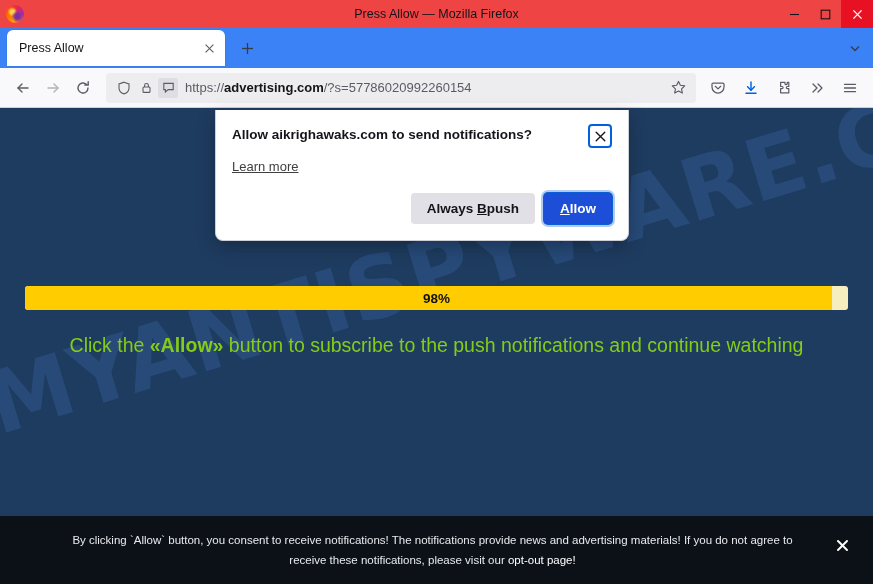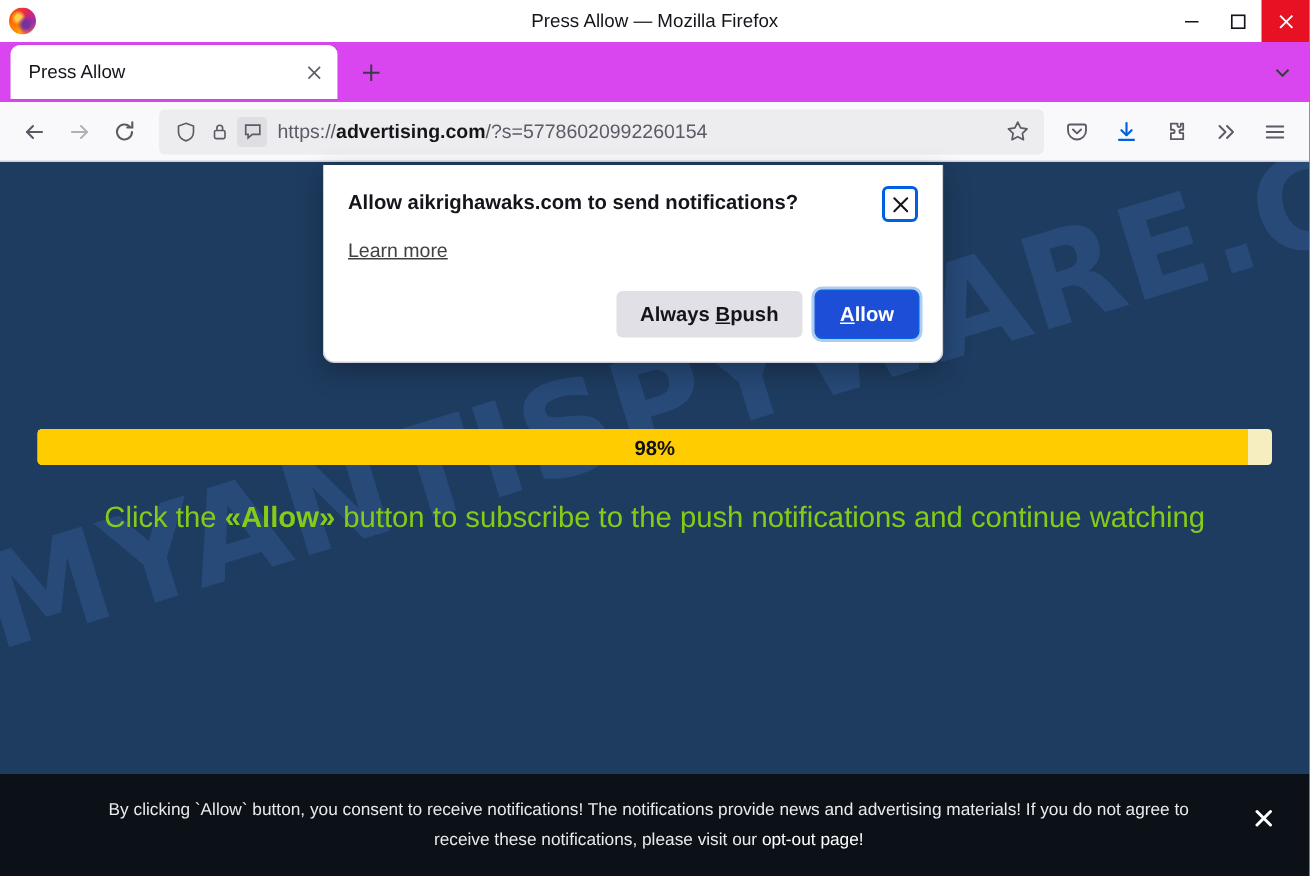--- a/index.html
+++ b/index.html
@@ -16,21 +16,21 @@
     width: 873px;
     height: 584px;
     background: #1e3c60;
     overflow: hidden;
   }
 
   
   .titlebar {
     position: relative;
     height: 28px;
-    background: #ffffff;
+    background: #ef4444;
     display: flex;
     align-items: center;
     border-bottom: none;
   }
   .ff-logo {
     width: 18px; height: 18px;
     margin-left: 6px;
     border-radius: 50%;
     background:
       radial-gradient(circle at 62% 64%, #7a2f9e 0 14%, rgba(122,47,158,0) 36%),
@@ -59,21 +59,21 @@
     color: #15141a;
     font-size: 11px;
   }
   .win-btn svg { display: block; }
   .win-close { background: #e81123; width: 32px; }
   .win-close svg { stroke: #ffffff; }
 
   
   .tabstrip {
     height: 40px;
-    background: #d946ef;
+    background: #3b82f6;
     display: flex;
     align-items: flex-end;
     padding: 0 4px 2px 4px;
     position: relative;
   }
   .tab {
     width: 218px;
     height: 36px;
     background: #ffffff;
     border-radius: 6px 6px 0 0;

